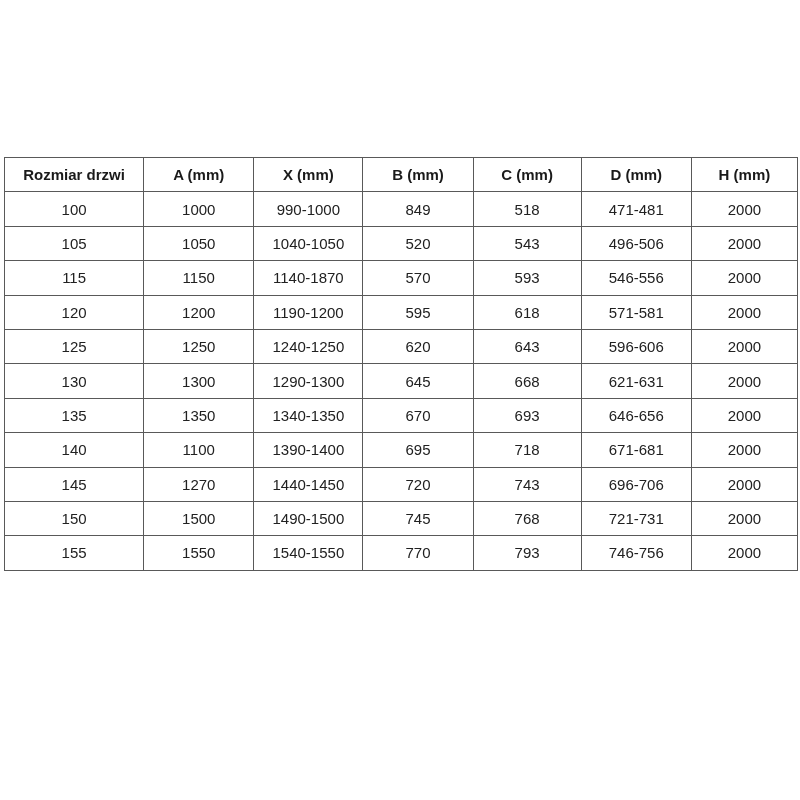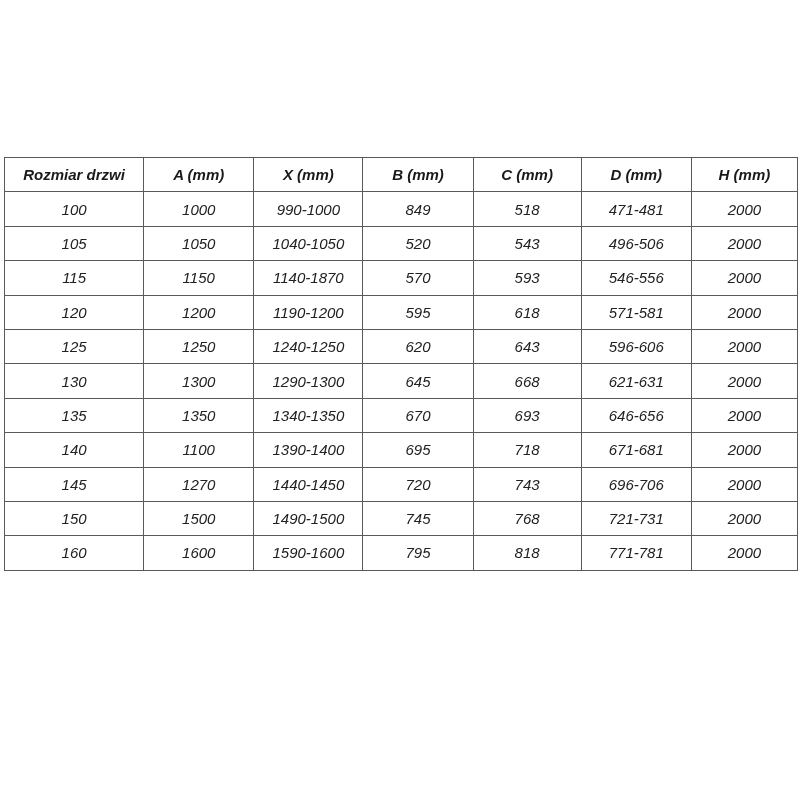--- a/index.html
+++ b/index.html
@@ -8,21 +8,20 @@
     width: 800px;
     height: 800px;
     background: #ffffff;
     font-family: "Liberation Sans", sans-serif;
   }
   .page {
     position: relative;
     width: 800px;
     height: 800px;
     background: #ffffff;
-    font-style: italic;
   }
   .spec-table-wrap {
     position: absolute;
     left: 4px;
     top: 157px;
     width: 794px;
   }
   table.spec-table {
     border-collapse: collapse;
     table-layout: fixed;
@@ -156,24 +155,24 @@
           <tr>
             <td>150</td>
             <td>1500</td>
             <td>1490-1500</td>
             <td>745</td>
             <td>768</td>
             <td>721-731</td>
             <td>2000</td>
           </tr>
           <tr>
-            <td>160</td>
-            <td>1600</td>
-            <td>1590-1600</td>
-            <td>795</td>
-            <td>818</td>
-            <td>771-781</td>
+            <td>155</td>
+            <td>1550</td>
+            <td>1540-1550</td>
+            <td>770</td>
+            <td>793</td>
+            <td>746-756</td>
             <td>2000</td>
           </tr>
         </tbody>
     </table>
   </div>
 </div>
 
 </body></html>

